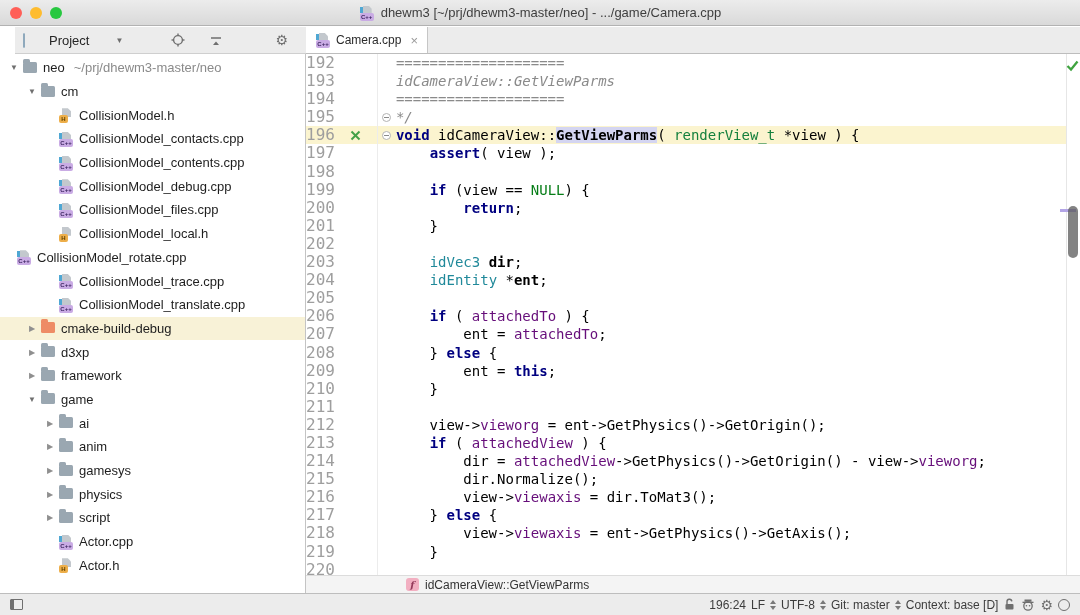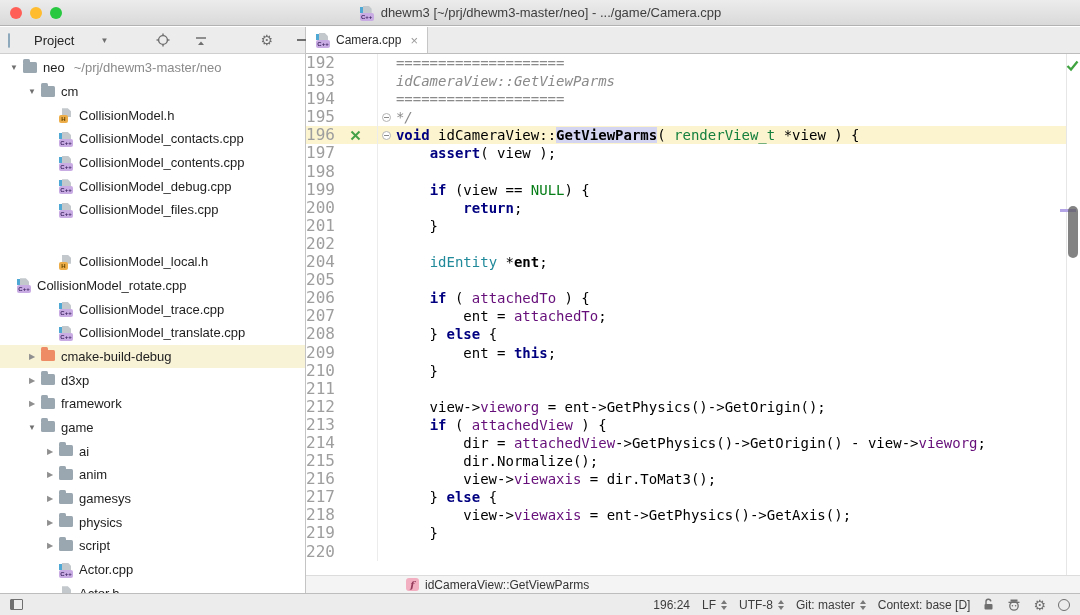--- a/index.html
+++ b/index.html
@@ -27,21 +27,21 @@
   .ficon.h .bdg{width:9px;background:#edae49;color:#5d4000;}
 
   .fldr{flex:0 0 16px;width:16px;height:12px;position:relative;color:#9aa7b1;}
   .fldr::before{content:"";position:absolute;left:1px;top:-3px;width:7px;height:4px;
     background:currentColor;border-radius:1.5px 1.5px 0 0;}
   .fldr::after{content:"";position:absolute;left:1px;top:0;width:14px;height:11px;
     background:currentColor;border-radius:1.5px;}
   .fldr.exc{color:#ee8c66;}
 
   
-  .lheader{position:absolute;left:0;top:27px;width:306px;height:27px;background:#ececec;
+  .lheader{position:absolute;left:15px;top:27px;width:306px;height:27px;background:#ececec;
     border-bottom:1px solid #cfcfcf;border-right:1px solid #c4c4c4;box-sizing:border-box;
     display:flex;align-items:center;padding:0 8px;gap:24px;font-size:13px;color:#262626;}
   .proj-icon{width:13px;height:13px;background:#a9d2e8;border:1px solid #8fa9bc;border-radius:2px;}
   .ddarrow{font-size:8px;color:#6e6e6e;margin-left:2px;}
   .lheader .spacer{flex:1;}
   .hicon{width:18px;height:18px;display:flex;align-items:center;justify-content:center;color:#6f6f6f;}
   .vdiv{width:1px;height:15px;background:#c7c7c7;margin:0 2px;}
   .dash{width:11px;height:2px;background:#6f6f6f;}
 
   
@@ -95,21 +95,21 @@
   .fbadge{width:13px;height:13px;border-radius:3px;background:#f2afc1;color:#943a5a;
     display:flex;align-items:center;justify-content:center;
     font:italic bold 10px "DejaVu Serif",serif;}
 
   
   .status{position:absolute;left:0;top:593px;width:1080px;height:22px;background:#ececec;
     border-top:1px solid #bdbdbd;box-sizing:border-box;display:flex;align-items:center;
     padding:0 10px;font-size:12px;color:#3c3c3c;}
   .sw-icon{width:13px;height:11px;border:1.5px solid #6f6f6f;border-radius:1px;position:relative;box-sizing:border-box;}
   .sw-icon::after{content:"";position:absolute;left:0;top:0;bottom:0;width:3px;background:#6f6f6f;}
-  .sright{margin-left:auto;display:flex;align-items:center;gap:12px;}
+  .sright{margin-left:auto;display:flex;align-items:center;gap:5px;}
   .sitem{display:flex;align-items:center;}
   .ud{display:inline-flex;flex-direction:column;gap:2px;margin-left:5px;}
   .ud i{display:block;width:0;height:0;border-left:3.5px solid transparent;border-right:3.5px solid transparent;}
   .ud .up{border-bottom:4px solid #787878;}
   .ud .dn{border-top:4px solid #787878;}
   .gear{font-size:14px;color:#6f6f6f;line-height:1;}
   .circ{width:12px;height:12px;border:1.5px solid #6f6f6f;border-radius:50%;box-sizing:border-box;}
 </style>
 </head>
 <body>
@@ -208,21 +208,21 @@
       </div>
       <div class="tree-row" style="padding-left: 42px;">
         <span class="arr"></span>
         <span class="ficon cpp">
           <span class="cor"></span>
           <span class="pg"></span>
           <span class="bdg">C++</span>
         </span>
         <span class="tlabel">CollisionModel_files.cpp</span>
       </div>
-      <div class="tree-row" style="padding-left: 42px; margin-top: 28px;">
+      <div class="tree-row" style="padding-left: 42px;">
         <span class="arr"></span>
         <span class="ficon h">
           <span class="pg"></span>
           <span class="bdg">H</span>
         </span>
         <span class="tlabel">CollisionModel_local.h</span>
       </div>
       <div class="tree-row" style="">
         <span class="arr"></span>
         <span class="ficon cpp">
@@ -334,20 +334,21 @@
       <div class="code-row cur"><span class="g-num">196</span><span class="g-ico"><svg width="11" height="11" viewBox="0 0 11 11">
             <line x1="1.5" y1="1.5" x2="9.5" y2="9.5" stroke="#43a047" stroke-width="2"></line>
             <line x1="9.5" y1="1.5" x2="1.5" y2="9.5" stroke="#43a047" stroke-width="2"></line>
           </svg></span><span class="g-fold"><span class="fold"></span></span><span class="codeln"><span class="kw">void</span><span> idCameraView::</span><span class="hl">GetViewParms</span><span>( </span><span class="tdf">renderView_t</span><span> *view ) {</span></span></div>
       <div class="code-row"><span class="g-num">197</span><span class="g-ico"></span><span class="g-fold"></span><span class="codeln"><span>    </span><span class="kw">assert</span><span>( view );</span></span></div>
       <div class="code-row"><span class="g-num">198</span><span class="g-ico"></span><span class="g-fold"></span><span class="codeln"></span></div>
       <div class="code-row"><span class="g-num">199</span><span class="g-ico"></span><span class="g-fold"></span><span class="codeln"><span>    </span><span class="kw">if</span><span> (view == </span><span class="mac">NULL</span><span>) {</span></span></div>
       <div class="code-row"><span class="g-num">200</span><span class="g-ico"></span><span class="g-fold"></span><span class="codeln"><span>        </span><span class="kw">return</span><span>;</span></span></div>
       <div class="code-row"><span class="g-num">201</span><span class="g-ico"></span><span class="g-fold"></span><span class="codeln"><span>    }</span></span></div>
       <div class="code-row"><span class="g-num">202</span><span class="g-ico"></span><span class="g-fold"></span><span class="codeln"></span></div>
+      <div class="code-row"><span class="g-num">203</span><span class="g-ico"></span><span class="g-fold"></span><span class="codeln"><span>    </span><span class="typ">idVec3</span><span> </span><span class="decl">dir</span><span>;</span></span></div>
       <div class="code-row"><span class="g-num">204</span><span class="g-ico"></span><span class="g-fold"></span><span class="codeln"><span>    </span><span class="typ">idEntity</span><span> *</span><span class="decl">ent</span><span>;</span></span></div>
       <div class="code-row"><span class="g-num">205</span><span class="g-ico"></span><span class="g-fold"></span><span class="codeln"></span></div>
       <div class="code-row"><span class="g-num">206</span><span class="g-ico"></span><span class="g-fold"></span><span class="codeln"><span>    </span><span class="kw">if</span><span> ( </span><span class="fld">attachedTo</span><span> ) {</span></span></div>
       <div class="code-row"><span class="g-num">207</span><span class="g-ico"></span><span class="g-fold"></span><span class="codeln"><span>        ent = </span><span class="fld">attachedTo</span><span>;</span></span></div>
       <div class="code-row"><span class="g-num">208</span><span class="g-ico"></span><span class="g-fold"></span><span class="codeln"><span>    } </span><span class="kw">else</span><span> {</span></span></div>
       <div class="code-row"><span class="g-num">209</span><span class="g-ico"></span><span class="g-fold"></span><span class="codeln"><span>        ent = </span><span class="kw">this</span><span>;</span></span></div>
       <div class="code-row"><span class="g-num">210</span><span class="g-ico"></span><span class="g-fold"></span><span class="codeln"><span>    }</span></span></div>
       <div class="code-row"><span class="g-num">211</span><span class="g-ico"></span><span class="g-fold"></span><span class="codeln"></span></div>
       <div class="code-row"><span class="g-num">212</span><span class="g-ico"></span><span class="g-fold"></span><span class="codeln"><span>    view-&gt;</span><span class="fld">vieworg</span><span> = ent-&gt;GetPhysics()-&gt;GetOrigin();</span></span></div>
       <div class="code-row"><span class="g-num">213</span><span class="g-ico"></span><span class="g-fold"></span><span class="codeln"><span>    </span><span class="kw">if</span><span> ( </span><span class="fld">attachedView</span><span> ) {</span></span></div>

